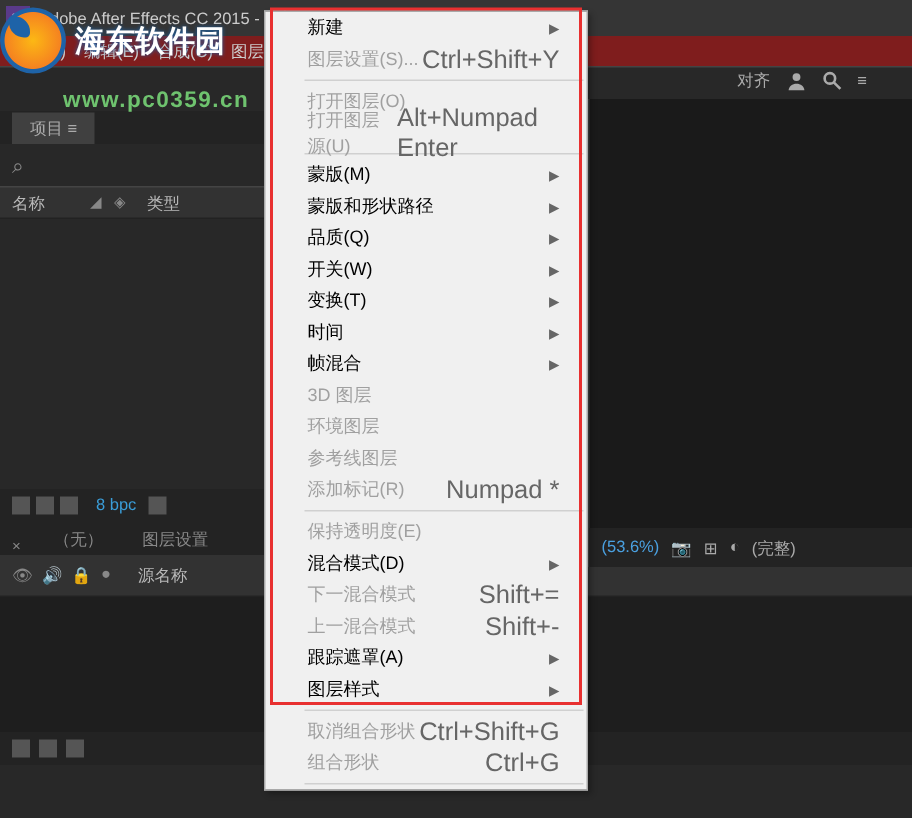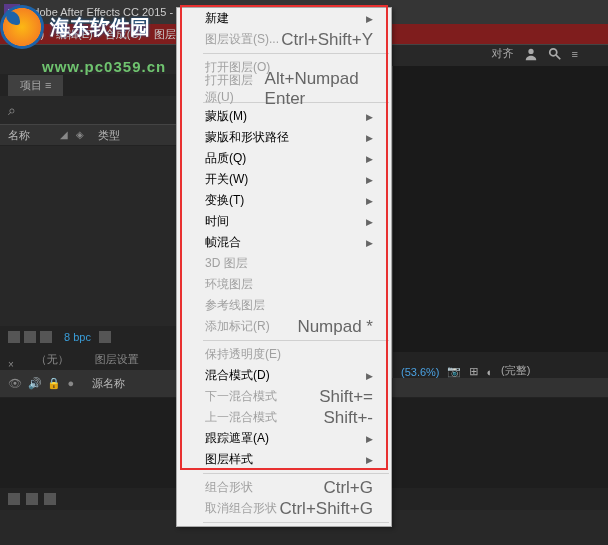--- a/index.html
+++ b/index.html
@@ -57,21 +57,21 @@
     
     
     .wm-logo { position: absolute; left: 0; top: 4px; width: 170px; height: 46px; z-index: 90; display: flex; align-items: center; }
     .wm-logo .globe { width: 44px; height: 44px; border-radius: 50%; background: radial-gradient(circle, #fcb814 0%, #f58220 60%, #1e63a8 62%); position: relative; }
     .wm-logo .globe::before { content:""; position:absolute; left:6px; top:6px; width:14px; height:14px; background:#1e63a8; border-radius:3px 10px 3px 10px; }
     .wm-logo .txt { margin-left: 6px; color: #fff; font-size: 20px; font-weight: bold; text-shadow: 0 0 3px #1e63a8; }
     .wm-url { position:absolute; left:42px; top:58px; color:#6fc36f; font-size:15px; font-weight:bold; z-index:91; letter-spacing:1px; }
     .wm-center { position:absolute; left:260px; top:258px; color:rgba(180,180,180,0.15); font-size:13px; font-weight:bold; letter-spacing:1px; z-index:50; pointer-events:none; }
     
     .preview-area { position: absolute; right: 0; top: 66px; width: 216px; height: 312px; background: #1a1a1a; border-left: 1px solid #444; }
-    .preview-foot { position:absolute; bottom: 0; left:0; right:0; height: 26px; background:#232323; display:flex; align-items:flex-end; gap:8px; padding:0 8px; font-size:11px; color:#aaa; }
+    .preview-foot { position:absolute; bottom: 0; left:0; right:0; height: 26px; background:#232323; display:flex; align-items:center; gap:8px; padding:0 8px; font-size:11px; color:#aaa; }
     .preview-foot .pct { color:#4aa0e0; }
   </style>
 </head>
 <body>
 
 <div class="titlebar">
   <div class="icon">Ae</div>
   <span>Adobe After Effects CC 2015 - 无标题项目.aep</span>
 </div>
 
@@ -235,26 +235,26 @@
     <div class="ctx-item">
       <span>跟踪遮罩(A)</span>
       <span class="arrow">▶</span>
     </div>
     <div class="ctx-item">
       <span>图层样式</span>
       <span class="arrow">▶</span>
     </div>
     <div class="ctx-sep"></div>
     <div class="ctx-item disabled">
+      <span>取消组合形状</span>
+      <span class="ctx-short">Ctrl+Shift+G</span>
+    </div>
+    <div class="ctx-item disabled">
       <span>组合形状</span>
       <span class="ctx-short">Ctrl+G</span>
-    </div>
-    <div class="ctx-item disabled">
-      <span>取消组合形状</span>
-      <span class="ctx-short">Ctrl+Shift+G</span>
     </div>
     <div class="ctx-sep"></div>
   </div>
 
 <div class="highlight-box"></div>
 
 <div class="wm-logo">
   <div class="globe"></div>
   <div class="txt">海东软件园</div>
 </div>

